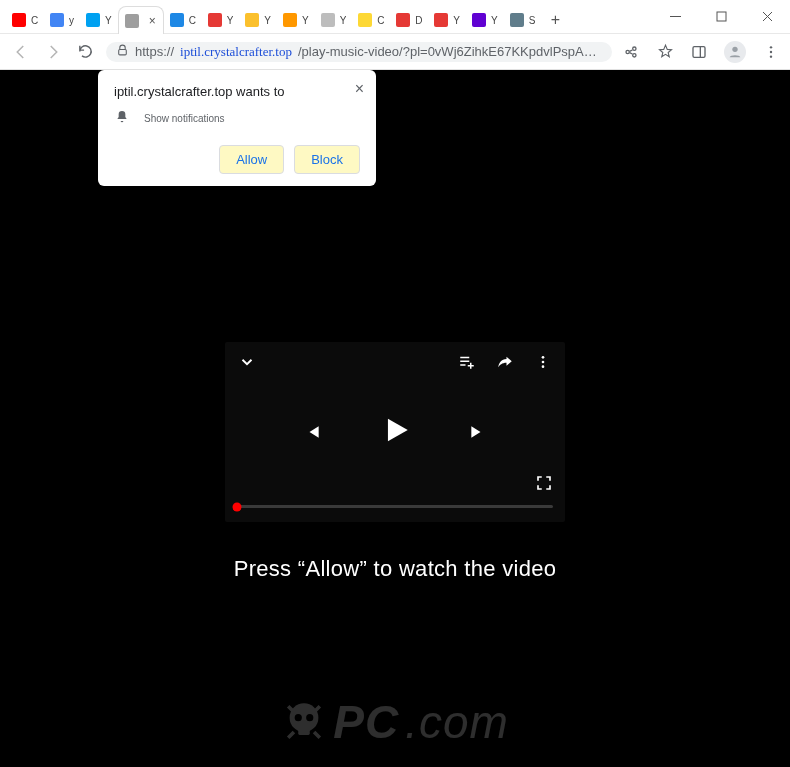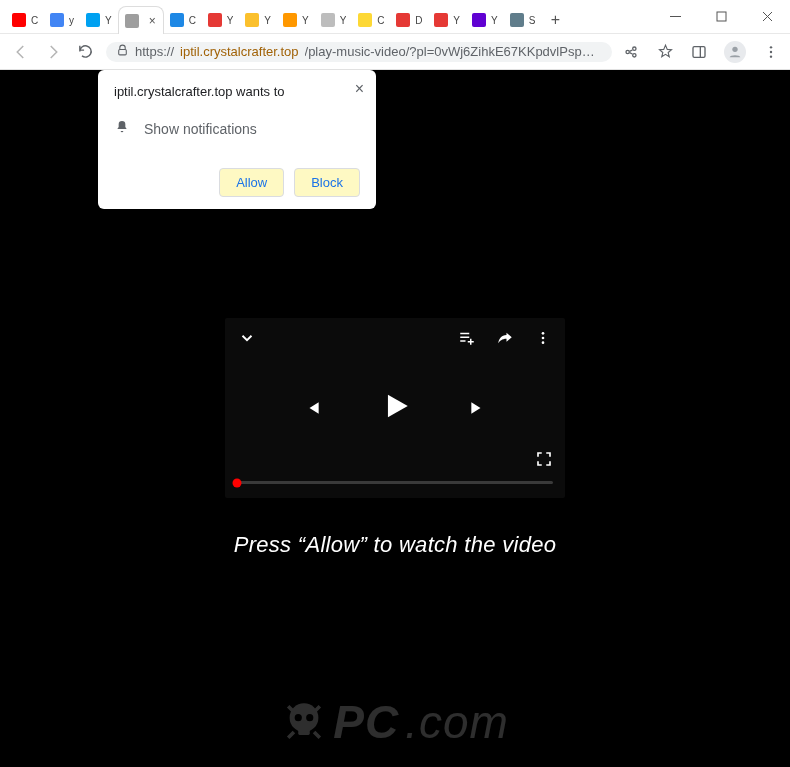--- a/index.html
+++ b/index.html
@@ -19,39 +19,39 @@
   .tab .cls { flex: 0 0 10px; font-size: 12px; color: #555; }
   .newtab { display:flex; align-items:center; justify-content:center; width:28px; height:28px; color:#555; font-size:16px;}
 
   
   .toolbar { height: 36px; display: flex; align-items: center; gap: 10px; padding: 0 10px; border-bottom: 1px solid #e1e1e1; background:#fff;}
   .navbtn { width: 22px; height: 22px; display: flex; align-items: center; justify-content: center; color: #5f6368; }
   .navbtn.disabled { color: #b5b5b5; }
   .omnibox { flex: 1; height: 20px; background: #f1f3f4; border-radius: 14px; display: flex; align-items: center; padding: 0 10px; gap: 6px; font-size: 13px; color: #202124; overflow:hidden; white-space:nowrap;}
   .omnibox .lock { color:#5f6368; flex:0 0 auto;}
   .omnibox .url-sec { color:#5f6368; }
-  .omnibox .url-host { color:#a16207; }
+  .omnibox .url-host { color:#1d4ed8;font-family:Liberation Serif, serif; }
   .omnibox .url-path { color:#5f6368; overflow:hidden; text-overflow:ellipsis;}
   .right-icons { display:flex; align-items:center; gap:16px; color:#5f6368;}
   .right-icons .ic { width:18px; height:18px; display:flex; align-items:center; justify-content:center;}
   .avatar { width:22px; height:22px; border-radius:50%; background:#e8eaed; display:flex; align-items:center; justify-content:center;}
 
   
   .content { position: absolute; top: 70px; left: 0; right: 0; bottom: 0; background: #000; overflow:hidden;}
 
   
   .perm-prompt { position: absolute; top: 0; left: 98px; width: 278px; background: #fff; border-radius: 6px; box-shadow: 0 4px 16px rgba(0,0,0,.3); padding: 14px 16px 12px; z-index: 50; }
-  .perm-prompt .pp-title { font-size: 13px; color: #202124; margin-bottom: 20px; }
+  .perm-prompt .pp-title { font-size: 13px; color: #202124; margin-bottom: 10px; }
   .perm-prompt .pp-close { position:absolute; top:10px; right:12px; color:#5f6368; font-size:16px; cursor:default;}
-  .perm-prompt .pp-row { display:flex; align-items:center; gap:14px; font-size:14px; color:#5f6368; margin-bottom:30px; }
+  .perm-prompt .pp-row { display:flex; align-items:center; gap:14px; font-size:10px; color:#5f6368; margin-bottom:18px; }
   .perm-prompt .pp-actions { display:flex; justify-content:flex-end; gap:10px;}
   .perm-prompt .pp-btn { border:1px solid #dadce0; background:#fef9c3; color:#1a73e8; font-size:13px; padding:6px 16px; border-radius:4px;}
 
   
-  .player-wrap { position:absolute; left:50%; top:248px; transform:translateX(-50%); width:340px;font-style:italic;}
+  .player-wrap { position:absolute; left:50%; top:272px; transform:translateX(-50%); width:340px;}
   .player { height:180px; background:#0b0b0b; position:relative; border-radius:2px; }
   .player-top { position:absolute; top:6px; left:0; right:0; height:28px; display:flex; align-items:center; justify-content:space-between; padding:0 12px; color:#fff;}
   .player-top .ptop-left{display:flex; gap:14px; align-items:center;}
   .player-top .ptop-right{display:flex; gap:18px; align-items:center;}
   .pico{width:20px;height:20px;display:flex;align-items:center;justify-content:center;}
   .player-center { position:absolute; top:50%; left:0; right:0; transform:translateY(-50%); display:flex; align-items:center; justify-content:center; gap:56px; color:#fff;}
   .play-big svg{width:34px;height:34px;}
   .player-progress{position:absolute; left:12px; right:12px; bottom:14px; height:3px; background:#3a3a3a; border-radius:2px;}
   .player-progress .dot{position:absolute; left:0; top:50%; transform:translate(-50%,-50%); width:9px; height:9px; background:#ff0000; border-radius:50%;}
   .player-fs{position:absolute; right:12px; bottom:26px; color:#fff;}

